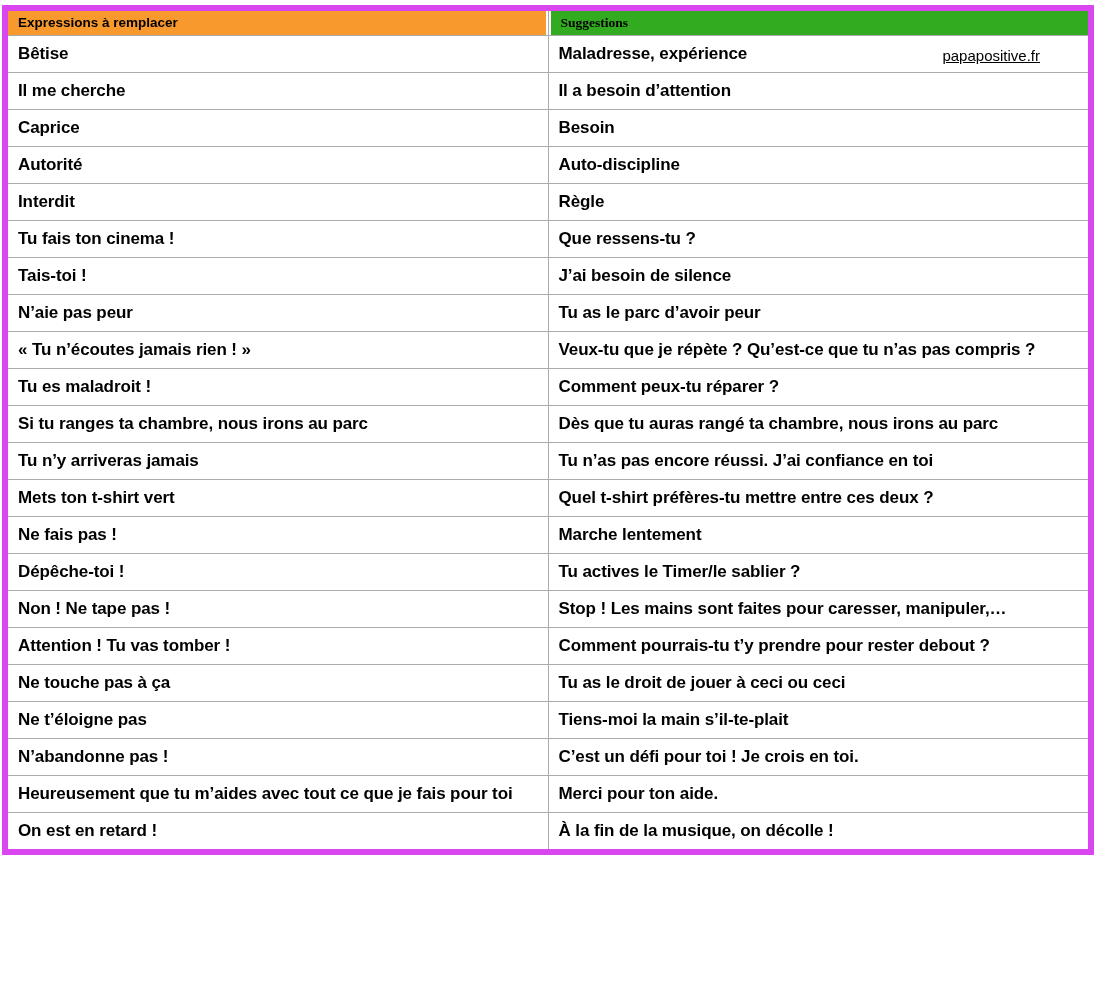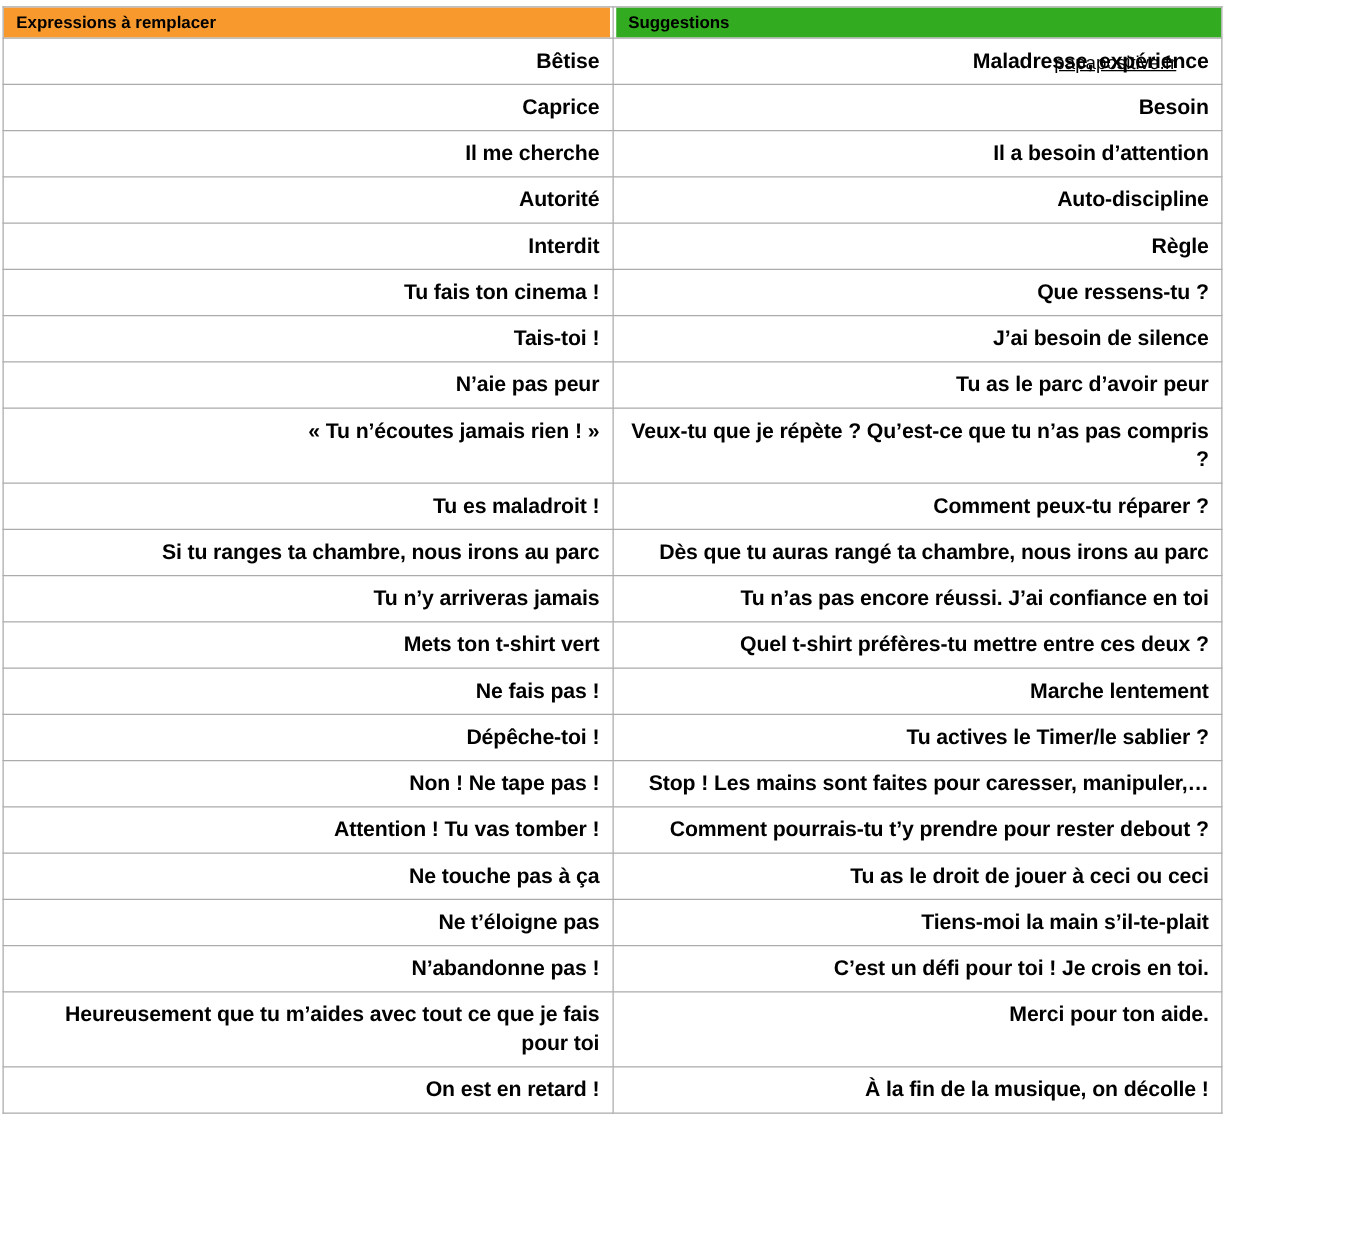--- a/index.html
+++ b/index.html
@@ -10,57 +10,56 @@
   body {
     width: 1097px;
     height: 1003px;
     overflow: hidden;
     font-family: "Liberation Sans", sans-serif;
     color: #000000;
   }
   table.swap-table {
     border-collapse: collapse;
     table-layout: fixed;
-    width: 976px;
+    width: 1092px;
     margin: 5px 0 0 2px;
-    border: 1px solid #d946ef;
+    border: 6px solid #d946ef;
   }
   col.half { width: 50%; }
   th {
     background: #ffffff;
     padding: 0;
     border: 1px solid #ababab;
     text-align: left;
     font-size: 13.5px;
     font-weight: bold;
     vertical-align: middle;
   }
   th .hdr {
     display: block;
     padding: 4px 10px 5px 10px;
     line-height: 15px;
   }
   th.orange .hdr { background: #f8992e; margin-right: 2px; }
-  th.green  .hdr { background: #33ab21; margin-left: 2px; }
+  th.green  .hdr { background: #33ab21; margin-left: 2px; font-family: Liberation Serif, serif; }
   td {
     border: 1px solid #ababab;
     font-size: 17px;
     font-weight: bold;
     letter-spacing: -0.1px;
     line-height: 23px;
     padding: 6px 10px 7px 10px;
     vertical-align: top;
     word-wrap: break-word;
-    text-align: right;
   }
   td.linkcell { position: relative; }
   td.linkcell a {
     position: absolute;
     top: 8px;
-    right: 36px;
+    right: 48px;
     font-size: 15px;
     font-weight: normal;
     letter-spacing: 0;
     color: #000000;
     text-decoration: underline;
     cursor: pointer;
   }
 </style>
 </head>
 <body>
@@ -82,26 +81,26 @@
   </thead>
   <tbody>
     <tr>
       <td>Bêtise</td>
       <td class="linkcell">
         <span>Maladresse, expérience</span>
         <a>papapositive.fr</a>
       </td>
     </tr>
     <tr>
+      <td>Il me cherche</td>
+      <td>Il a besoin d’attention</td>
+    </tr>
+    <tr>
       <td>Caprice</td>
       <td>Besoin</td>
-    </tr>
-    <tr>
-      <td>Il me cherche</td>
-      <td>Il a besoin d’attention</td>
     </tr>
     <tr>
       <td>Autorité</td>
       <td>Auto-discipline</td>
     </tr>
     <tr>
       <td>Interdit</td>
       <td>Règle</td>
     </tr>
     <tr>

